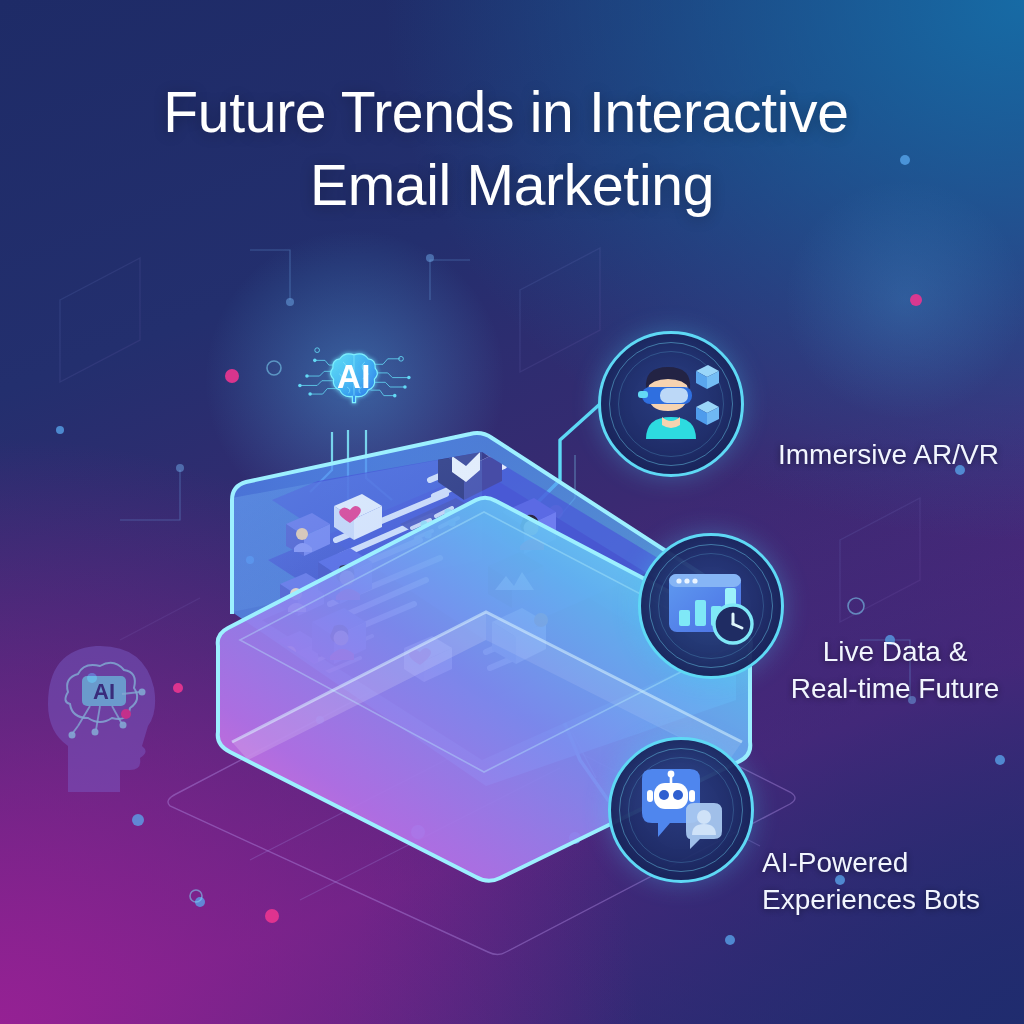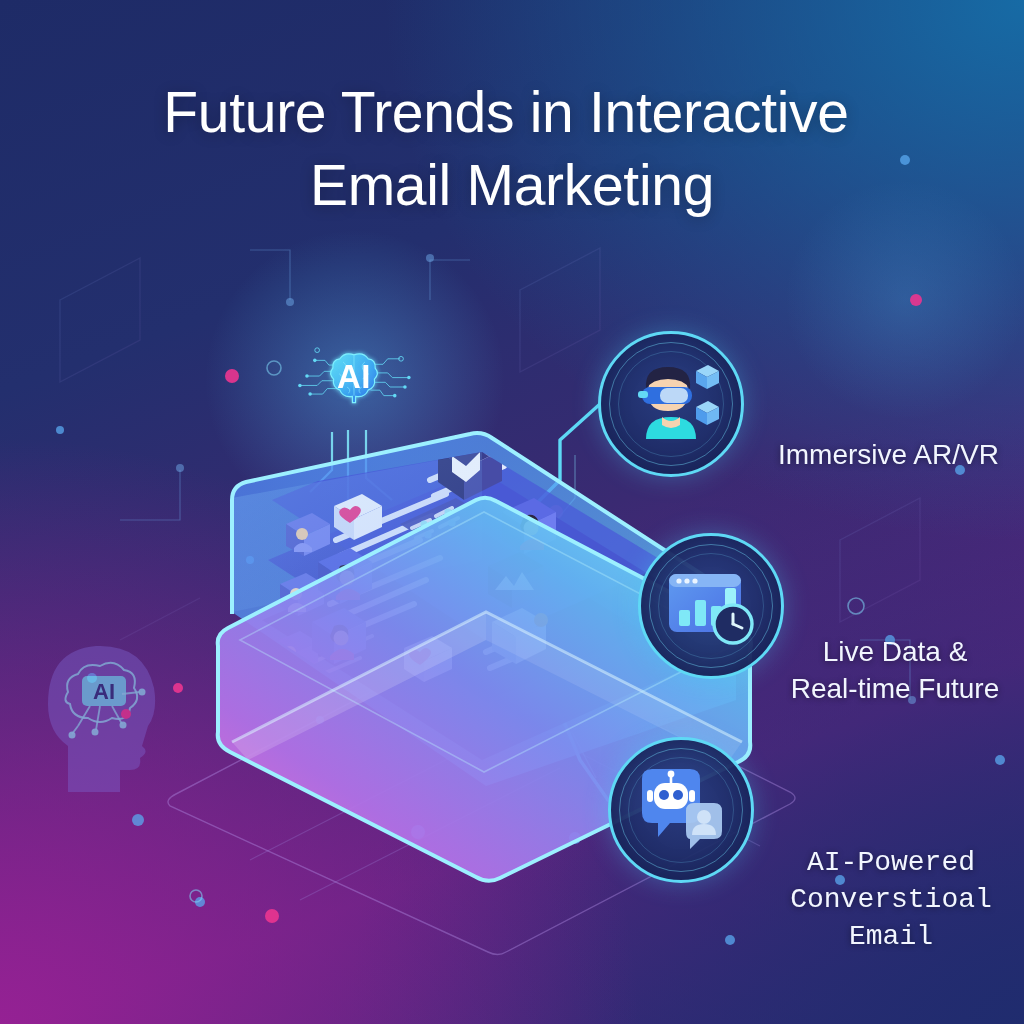--- a/index.html
+++ b/index.html
@@ -27,21 +27,21 @@
   .title .l2{display:block;margin-left:12px;}
 
   
   .feat-label{
     position:absolute;color:#f2f6ff;font-size:28px;line-height:1.32;
     text-shadow:0 1px 6px rgba(0,0,0,0.45);
   }
   .feat-label span{display:block;}
   #label-arvr{left:778px;top:437px;width:240px;}
   #label-live{left:770px;top:634px;width:250px;text-align:center;}
-  #label-bots{left:762px;top:845px;width:258px;text-align:center;font-family:Liberation Mono, monospace;}
+  #label-bots{left:762px;top:845px;width:258px;text-align:left;}
 
   
   .node{position:absolute;border-radius:50%;}
   .node .ring-out{
     position:absolute;inset:0;border-radius:50%;
     border:3px solid #5ed9f5;
     background:radial-gradient(circle at 50% 42%,rgba(40,62,130,0.92),rgba(24,34,86,0.96));
     box-shadow:0 0 26px rgba(70,200,245,0.32),inset 0 0 24px rgba(20,30,80,0.65);
   }
   .node .ring-in{
@@ -538,16 +538,16 @@
         <rect x="61" y="33" width="6" height="12" rx="3" fill="#ffffff"></rect>
 
         <path d="M58 54 q0 -8 8 -8 L86 46 q8 0 8 8 L94 74 q0 8 -8 8 L72 82 L62 92 L62 82 q-4 0 -4 -8 Z" fill="#a8c7ef" opacity=".95"></path>
         <circle cx="76" cy="60" r="7" fill="#cfe2f8"></circle>
         <path d="M64 78 q0 -11 12 -11 q12 0 12 11 Z" fill="#cfe2f8"></path>
       </svg>
     </div>
   </div>
   <div class="feat-label" id="label-bots">
     <span>AI-Powered</span>
-    <span>Converstioal Email</span>
+    <span>Experiences Bots</span>
   </div>
 
 </div>
 
 </body></html>

